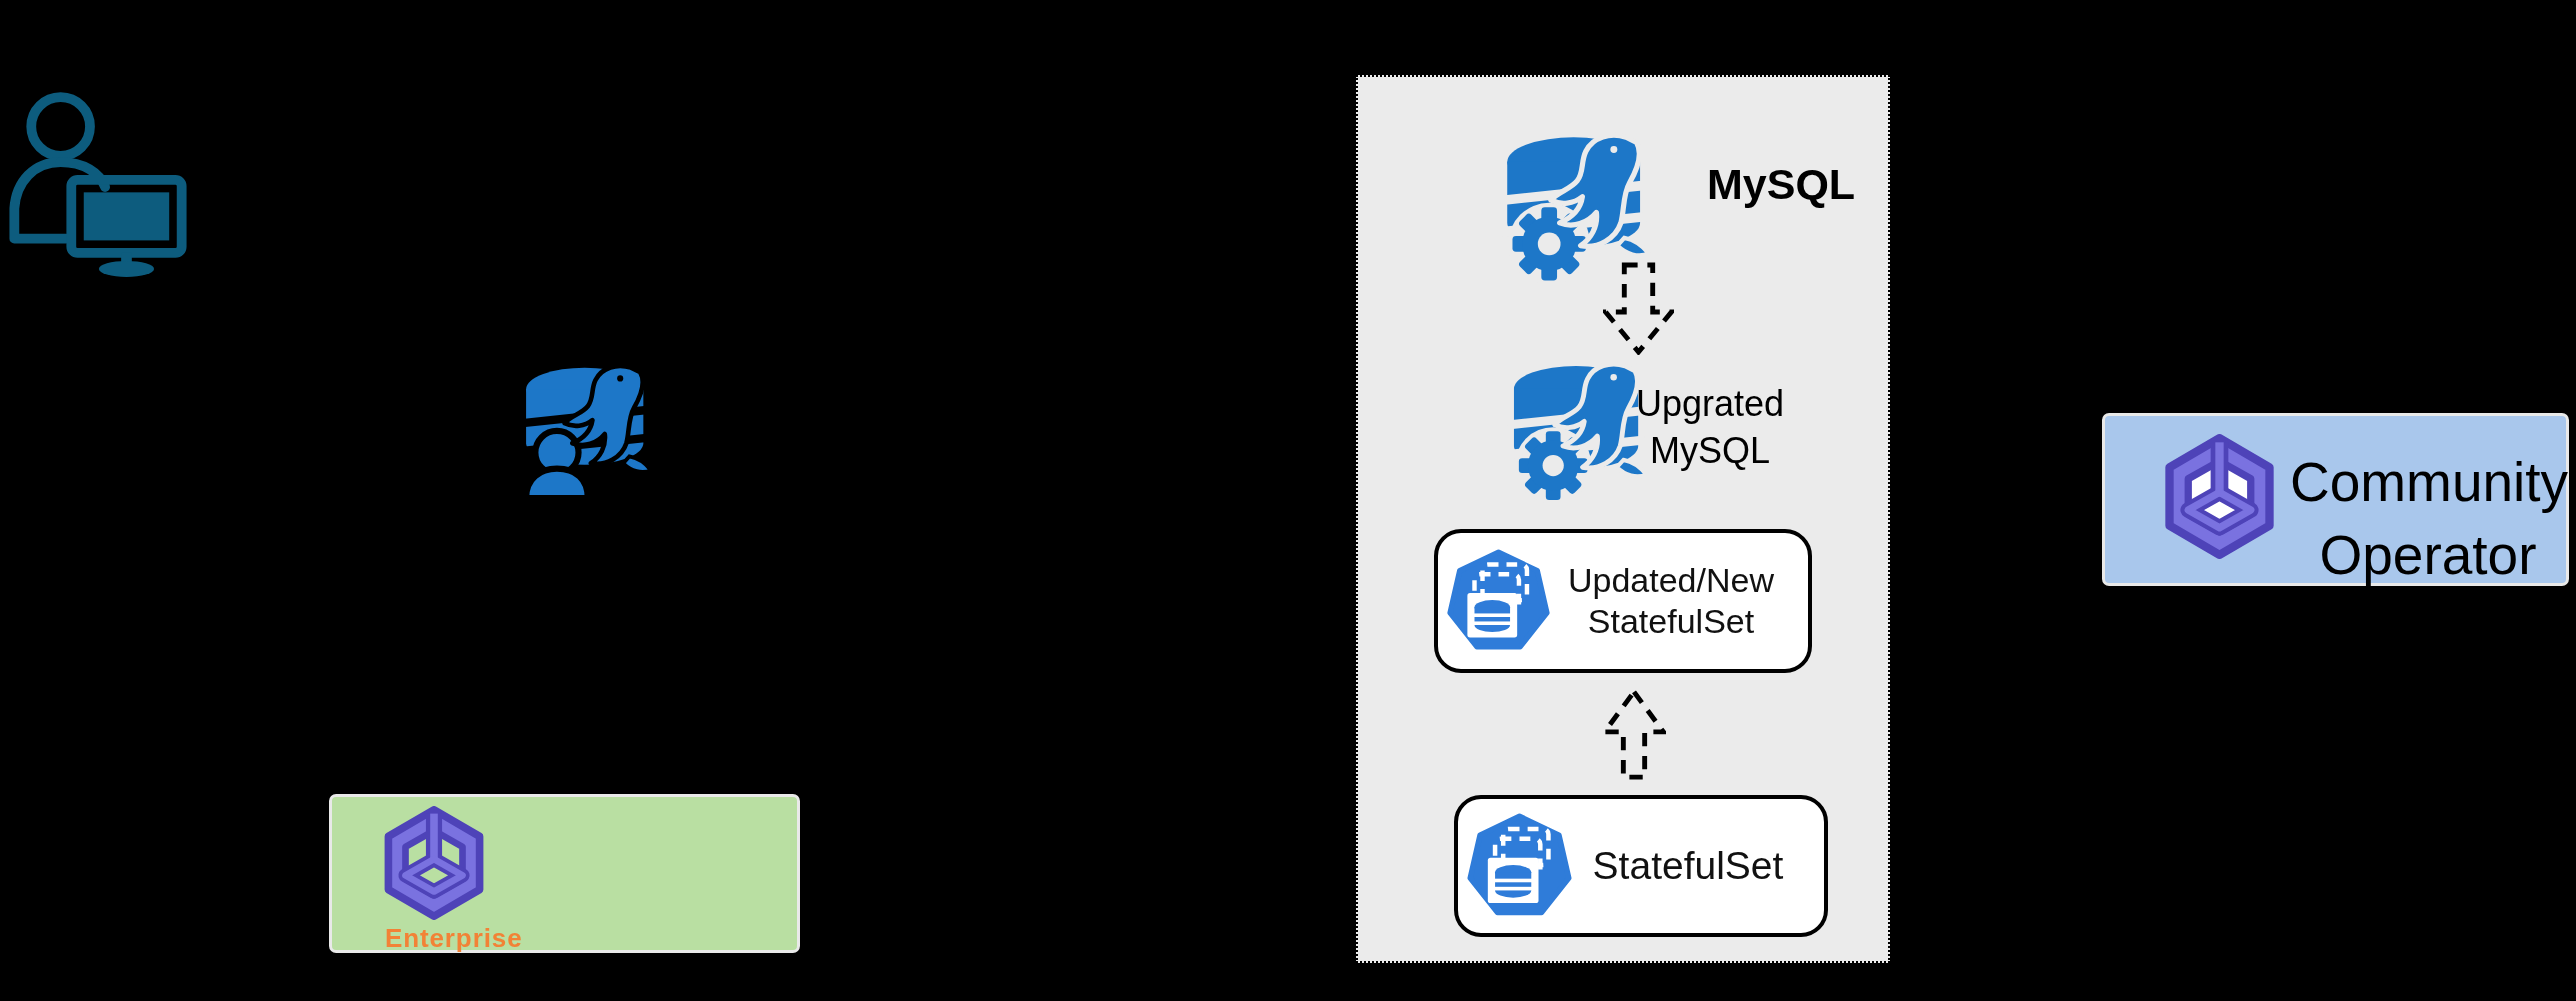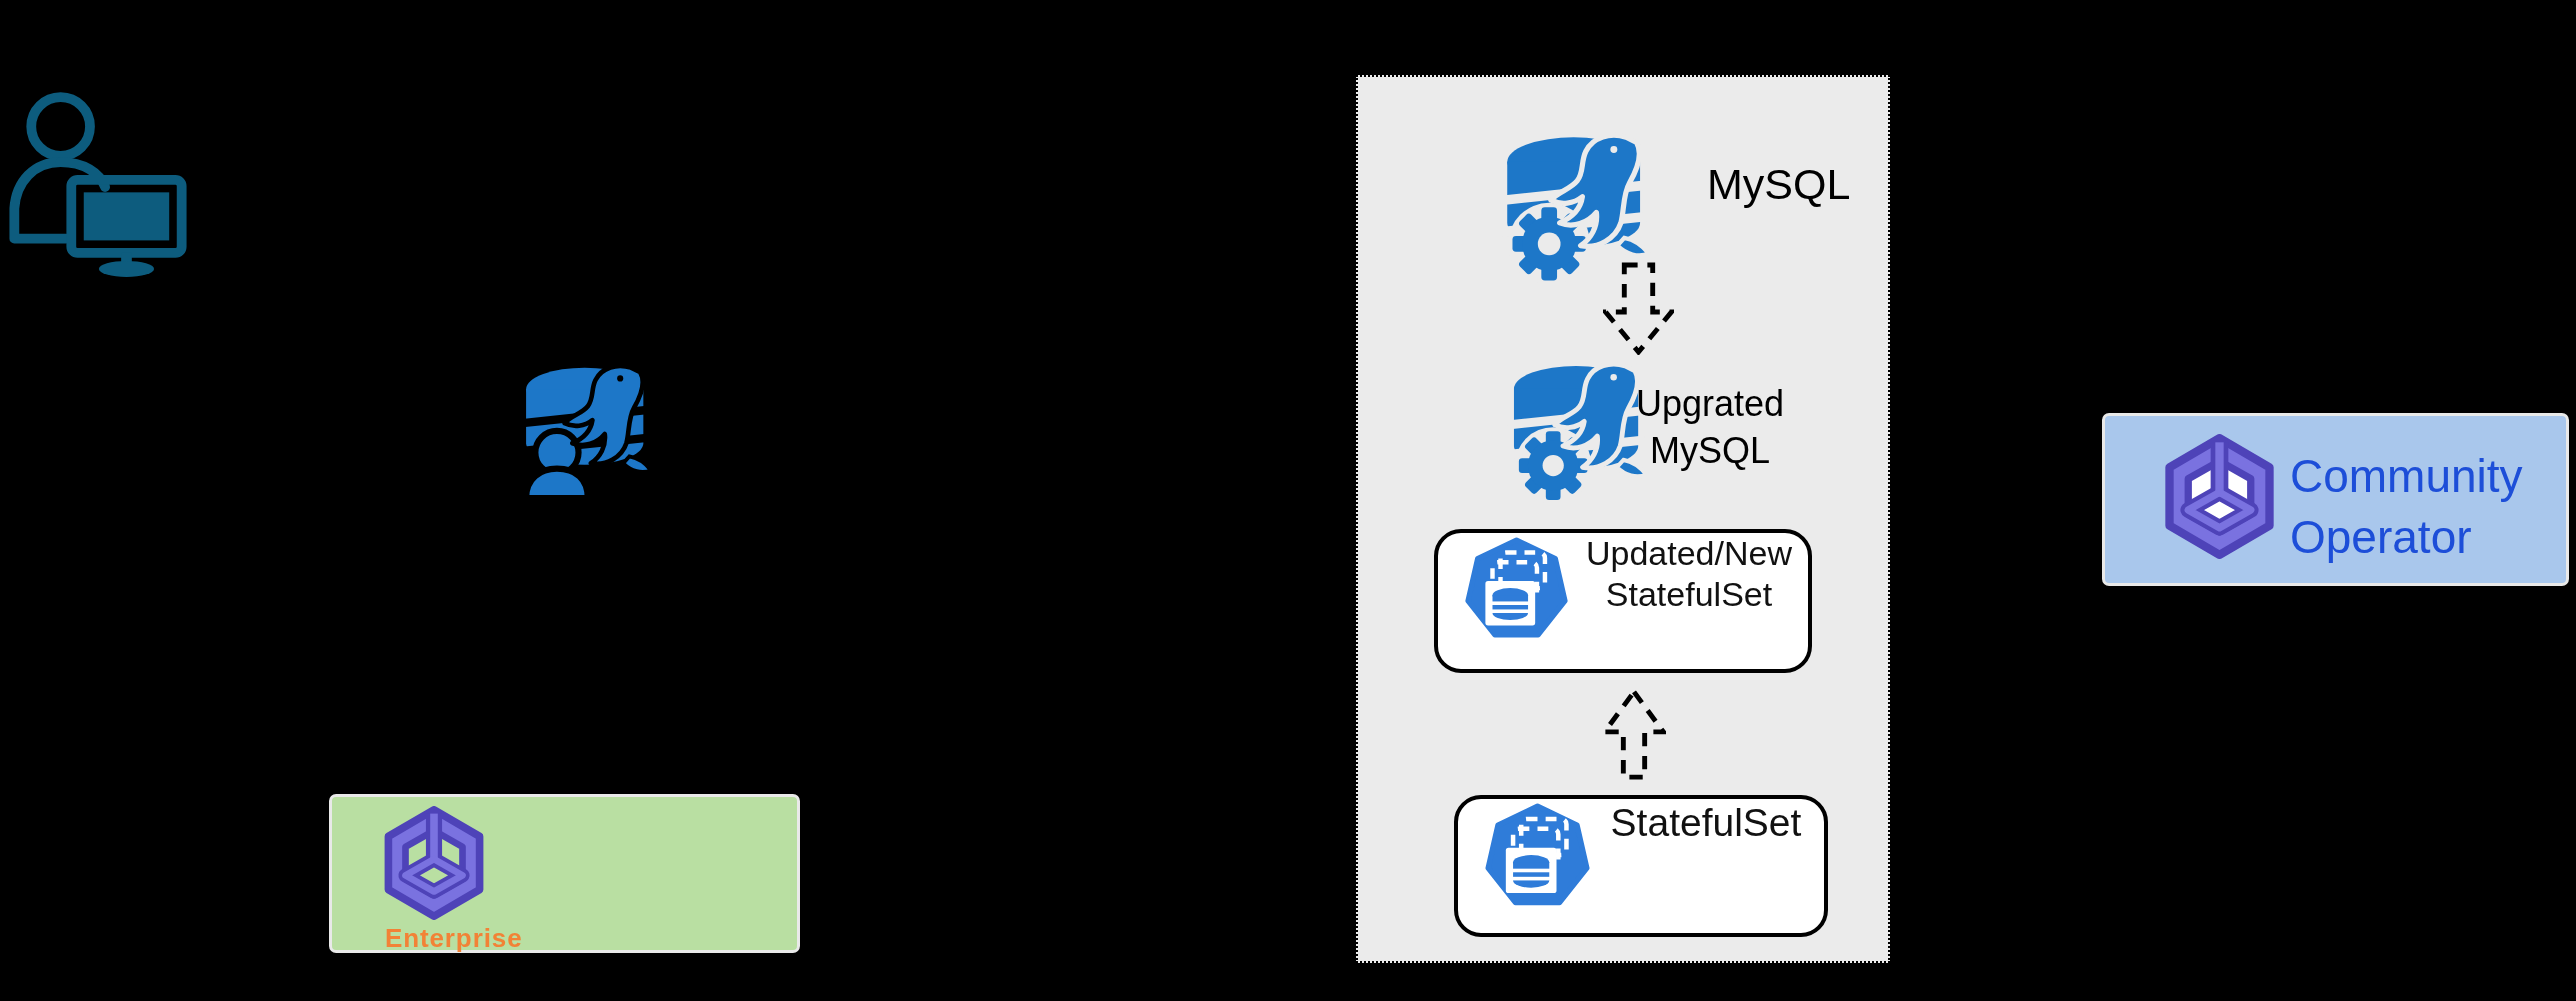--- a/index.html
+++ b/index.html
@@ -12,32 +12,32 @@
   html,body{width:2576px;height:1001px;overflow:hidden}
   body{background:var(--background);font-family:"Liberation Sans",sans-serif;position:relative}
   .abs{position:absolute}
   .on-black{--icon-gap:var(--background)}
   .on-gray{--icon-gap:var(--cluster-fill)}
   
   .cluster{left:1356px;top:75px;width:534px;height:888px;background:var(--cluster-fill);
     border:2.7px dotted var(--node-border)}
   
   .node-box{background:var(--node-fill);border:4.5px solid var(--node-border);border-radius:27px;
-    display:flex;gap:7px;padding-left:25px}
+    display:flex;align-items:center;gap:7px;padding-left:7px}
   .node-box .k8s-ico{flex:0 0 auto}
   .node-label{color:#111;text-align:center;line-height:1.22}
   .lbl-updated{font-size:34px;width:224px}
   .lbl-ss{font-size:39px;width:214px}
-  .lbl-mysql{font-size:43px;font-weight:normal;color:#000}
+  .lbl-mysql{font-size:43px;font-weight:bold;color:#000}
   .lbl-upgraded{font-size:36px;font-weight:normal;color:#000;text-align:center;line-height:1.3;width:174px}
   
   .op-box{border:3.6px solid var(--operator-box-border);border-radius:7.1px;display:block}
   .op-enterprise{left:329px;top:794px;width:471px;height:159px;background:var(--enterprise-fill)}
   .op-community{left:2102px;top:413px;width:467px;height:173px;background:var(--community-fill)}
-  .op-label{font-size:46px;color:#1d4ed8;line-height:1.32}
+  .op-label{font-size:55px;color:#000000;text-align:center;line-height:1.32}
   .badge{font-size:26px;font-weight:bold;color:var(--badge-orange);text-align:right;letter-spacing:0.9px}
   .enterprise-cube{--cube-face:var(--enterprise-fill)}
   .community-cube{--cube-face:#fff}
   svg{display:block}
 </style>
 </head>
 <body>
 
 <svg width="0" height="0" style="position:absolute" aria-hidden="true">
   <defs>

